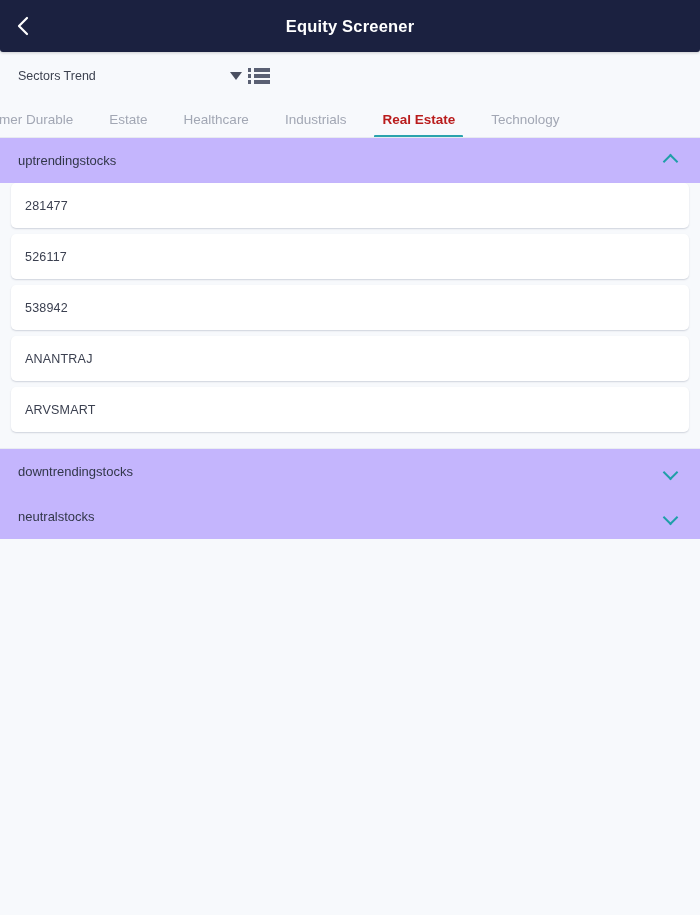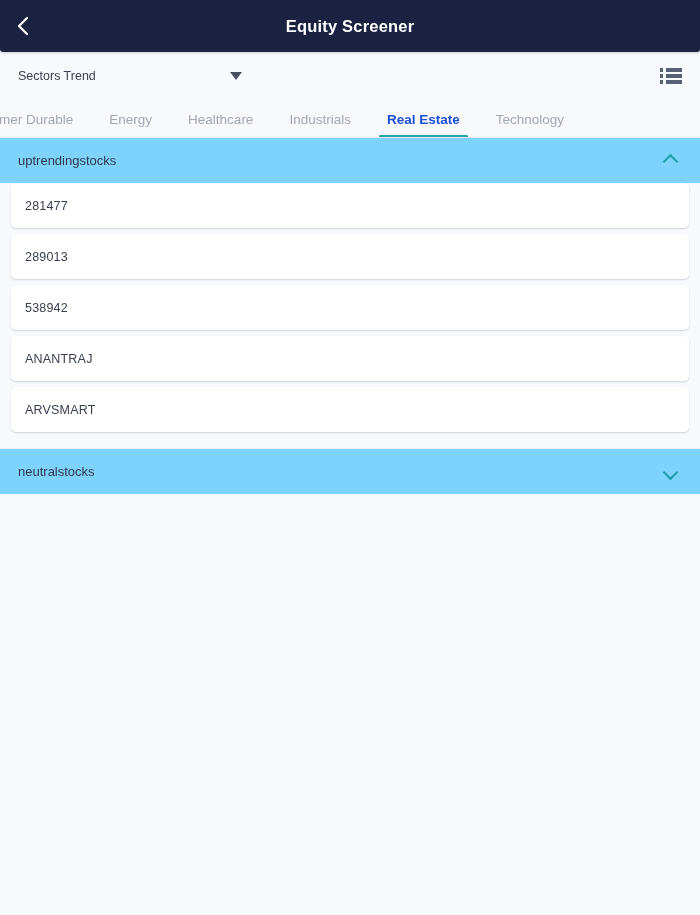--- a/index.html
+++ b/index.html
@@ -55,21 +55,20 @@
     letter-spacing: 0.2px;
     pointer-events: none;
   }
 
   
   .filter-row {
     height: 48px;
     flex: 0 0 48px;
     display: flex;
     align-items: center;
-    justify-content: space-between;
     padding: 0 18px 0 18px;
     background: #f7f9fc;
   }
 
   .dropdown {
     display: flex;
     align-items: center;
     width: 230px;
     cursor: pointer;
   }
@@ -135,21 +134,21 @@
     align-items: center;
     justify-content: center;
     padding: 0 18px;
     font-size: 13.5px;
     color: #a2a7b4;
     position: relative;
     cursor: pointer;
     flex: 0 0 auto;
   }
   .tab.active {
-    color: #1d4ed8;
+    color: #b91c1c;
     font-weight: bold;
   }
   .tab.active::after {
     content: "";
     position: absolute;
     left: 10px;
     right: 10px;
     bottom: 0;
     height: 3px;
     background: #2aa3ad;
@@ -162,21 +161,21 @@
     overflow: hidden;
     background: #f7f9fc;
   }
 
   .section-header {
     height: 45px;
     display: flex;
     align-items: center;
     justify-content: space-between;
     padding: 0 18px;
-    background: #7dd3fc;
+    background: #c4b5fd;
     cursor: pointer;
     gap: 45px;
   }
   .section-title {
     font-size: 13px;
     color: #32374a;
   }
   .chev {
     width: 18px;
     height: 11px;
@@ -254,54 +253,62 @@
       <div class="li-row">
         <span class="li-dot"></span>
         <span class="li-line"></span>
       </div>
     </div>
   </div>
 
   <div class="tabs-wrap">
     <div class="tabs" id="tabs-container">
         <div class="tab">Consumer Durable</div>
-        <div class="tab">Energy</div>
+        <div class="tab">Estate</div>
         <div class="tab">Healthcare</div>
         <div class="tab">Industrials</div>
         <div class="tab active">Real Estate</div>
         <div class="tab">Technology</div>
       </div>
   </div>
 
   <div class="content" id="sections-container">
       <div>
         <div class="section-header">
           <span class="section-title">uptrendingstocks</span>
           <span class="chev up">
             <i></i>
           </span>
         </div>
         <div class="section-body">
           <div class="stock-card">
             <span class="stock-name">281477</span>
           </div>
           <div class="stock-card">
-            <span class="stock-name">289013</span>
+            <span class="stock-name">526117</span>
           </div>
           <div class="stock-card">
             <span class="stock-name">538942</span>
           </div>
           <div class="stock-card">
             <span class="stock-name">ANANTRAJ</span>
           </div>
           <div class="stock-card">
             <span class="stock-name">ARVSMART</span>
           </div>
         </div>
         <div class="divider"></div>
+      </div>
+      <div>
+        <div class="section-header">
+          <span class="section-title">downtrendingstocks</span>
+          <span class="chev down">
+            <i></i>
+          </span>
+        </div>
       </div>
       <div>
         <div class="section-header">
           <span class="section-title">neutralstocks</span>
           <span class="chev down">
             <i></i>
           </span>
         </div>
       </div>
     </div>

